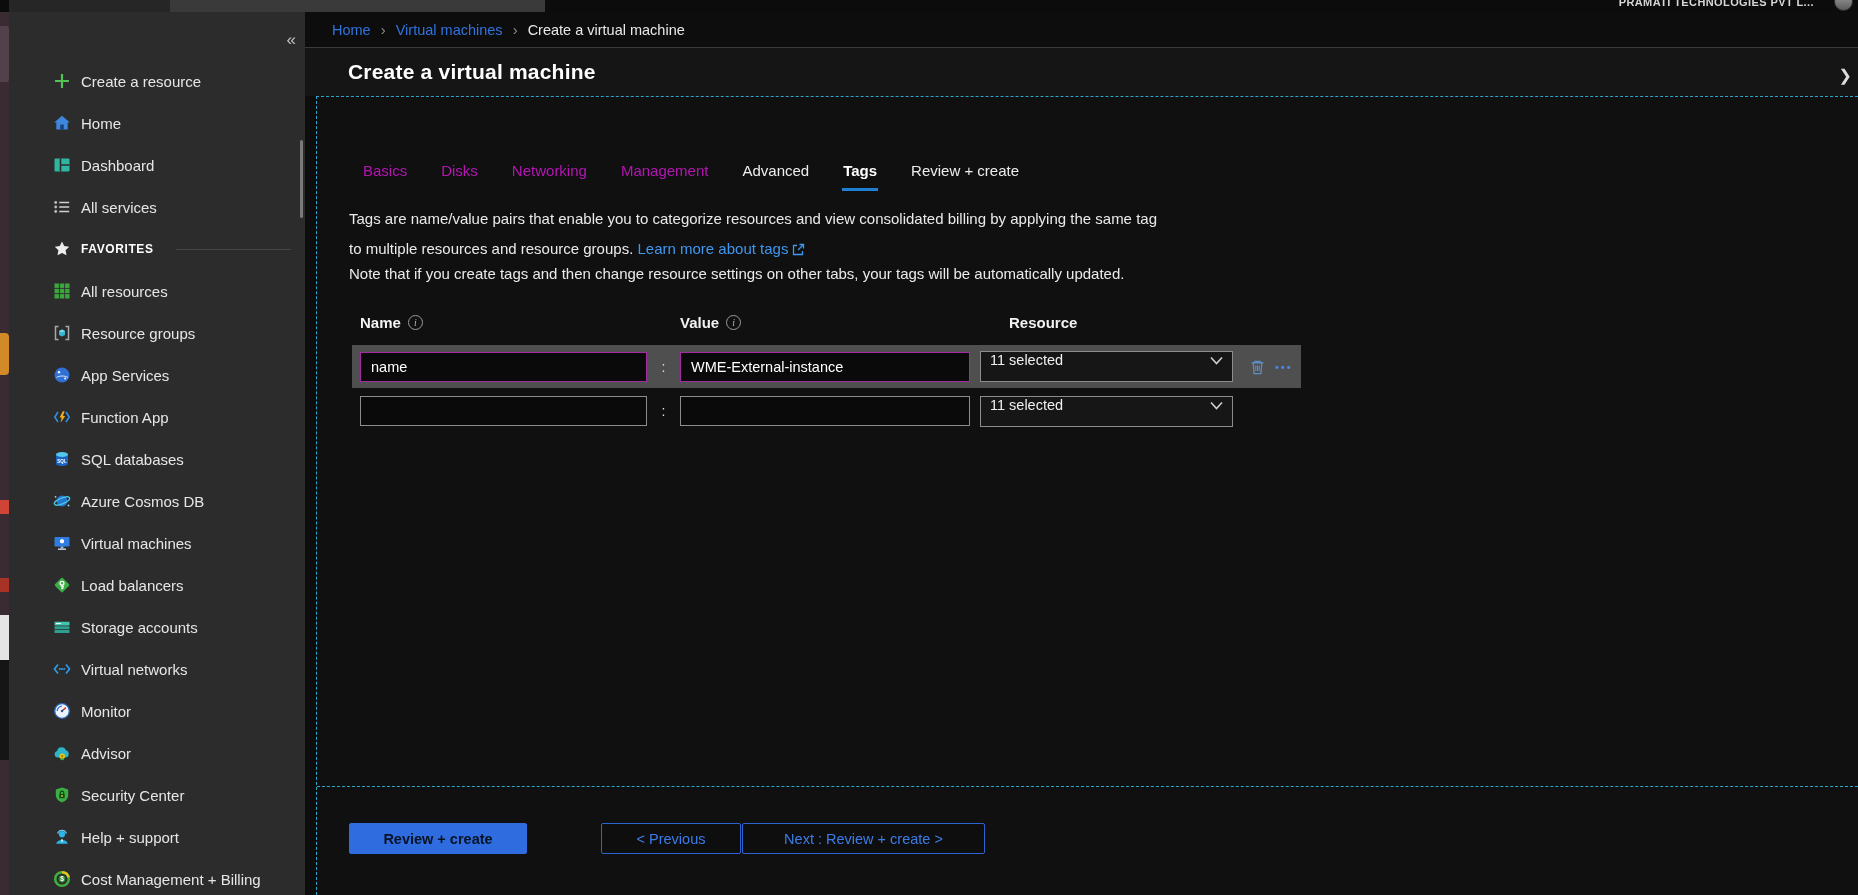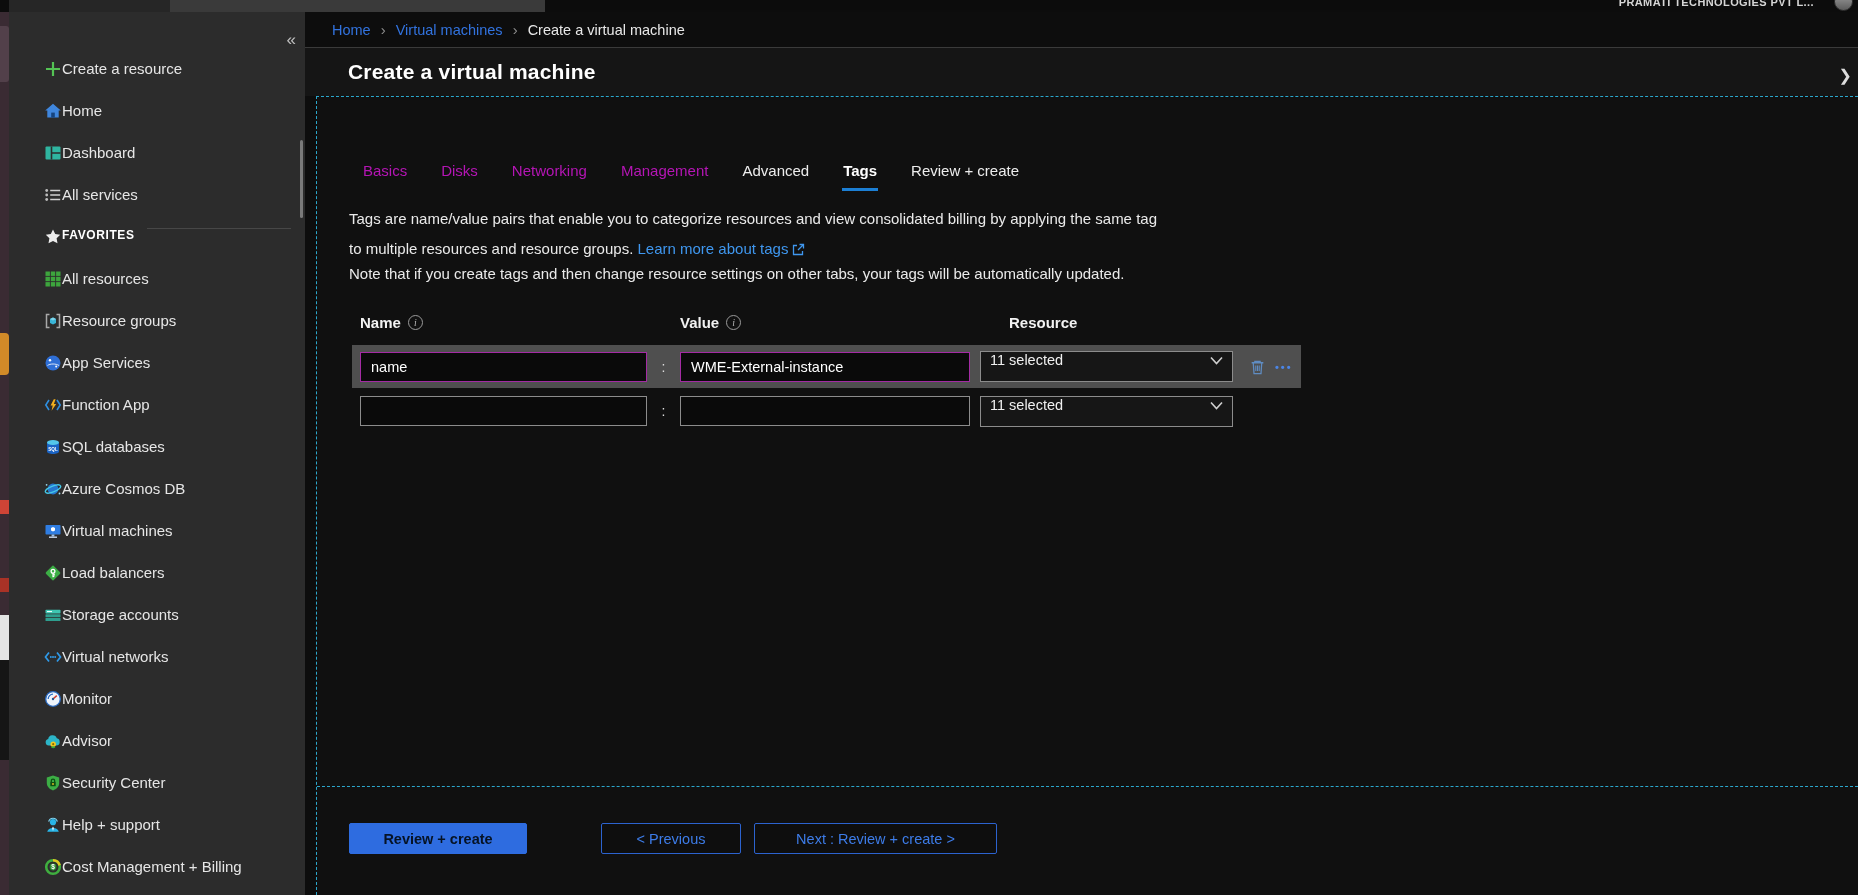--- a/index.html
+++ b/index.html
@@ -27,21 +27,21 @@
   .topbar .seg-side{position:absolute;left:9px;top:0;width:161px;height:12px;background:#262626;}
   .topbar .seg-search{position:absolute;left:170px;top:0;width:375px;height:12px;background:#3a3a3a;}
   .tenant{position:absolute;right:44px;top:-4px;font-size:11px;font-weight:700;letter-spacing:.4px;color:#d6d6d6;white-space:nowrap;}
   .avatar{position:absolute;right:5px;top:-8px;width:19px;height:19px;border-radius:50%;
     background:linear-gradient(180deg,#a0a0a0,#5c5c5c);border:1px solid #333;}
 
   
   .sidebar{position:absolute;left:9px;top:12px;width:296px;height:883px;background:#2c2c2c;overflow:hidden;}
   .collapse{position:absolute;top:18px;right:9px;font-size:17px;color:#c0c0c0;cursor:pointer;}
   .side-list{position:absolute;top:48px;left:0;right:0;}
-  .side-item{height:42px;display:flex;align-items:flex-start;padding-left:35px;cursor:pointer;color:#e6e6e6;font-size:15px;white-space:nowrap;}
+  .side-item{height:42px;display:flex;align-items:center;padding-left:35px;gap:10px;cursor:pointer;color:#e6e6e6;font-size:15px;white-space:nowrap;margin-left:9px;}
   .side-item .ic{width:18px;height:18px;flex:0 0 18px;display:inline-flex;}
   .fav-label{font-size:12px;font-weight:700;letter-spacing:.6px;color:#ffffff;}
   .fav-divider{flex:1;height:1px;background:#474747;margin:0 14px 0 12px;}
   .side-scroll{position:absolute;right:2px;top:128px;width:3px;height:78px;background:#7a7a7a;border-radius:2px;}
 
   
   .page{position:absolute;left:305px;top:12px;right:0;bottom:0;background:#0d0d0d;}
   .breadcrumb{position:absolute;left:0;top:0;right:0;height:36px;background:#0d0d0d;border-bottom:1px solid #3a3a3a;
     display:flex;align-items:center;padding-left:27px;font-size:14.5px;color:#e8e8e8;}
   .breadcrumb a{color:var(--accent-link);text-decoration:none;cursor:pointer;}
@@ -84,21 +84,21 @@
   .trash-btn{margin-left:14px;width:20px;height:20px;background:none;border:none;cursor:pointer;display:inline-flex;align-items:center;justify-content:center;}
   .more-btn{margin-left:8px;background:none;border:none;color:#4b86e8;font-size:11px;letter-spacing:2px;font-weight:700;cursor:pointer;}
 
   .divider{position:absolute;left:0;right:0;top:689px;border-top:1px dashed var(--focus-outline);}
 
   .footer{position:absolute;left:0;top:726px;right:0;height:32px;}
   .btn{position:absolute;height:31px;font-size:14.5px;border-radius:2px;cursor:pointer;display:flex;align-items:center;justify-content:center;}
   .btn-primary{left:32px;width:178px;background:var(--primary-button-bg);color:var(--primary-button-text);font-weight:700;border:1px solid var(--primary-button-bg);}
   .btn-outline{background:#0e0e0e;color:#3d7ce8;border:1px solid var(--outline-button);font-weight:400;}
   .btn-prev{left:284px;width:140px;}
-  .btn-next{left:437px;width:243px;}
+  .btn-next{left:425px;width:243px;}
 </style>
 </head>
 <body>
 
 <div class="stage">
 
   <div class="dock">
     <div class="frag f1"></div>
     <div class="frag f2"></div>
     <div class="frag f3"></div>

